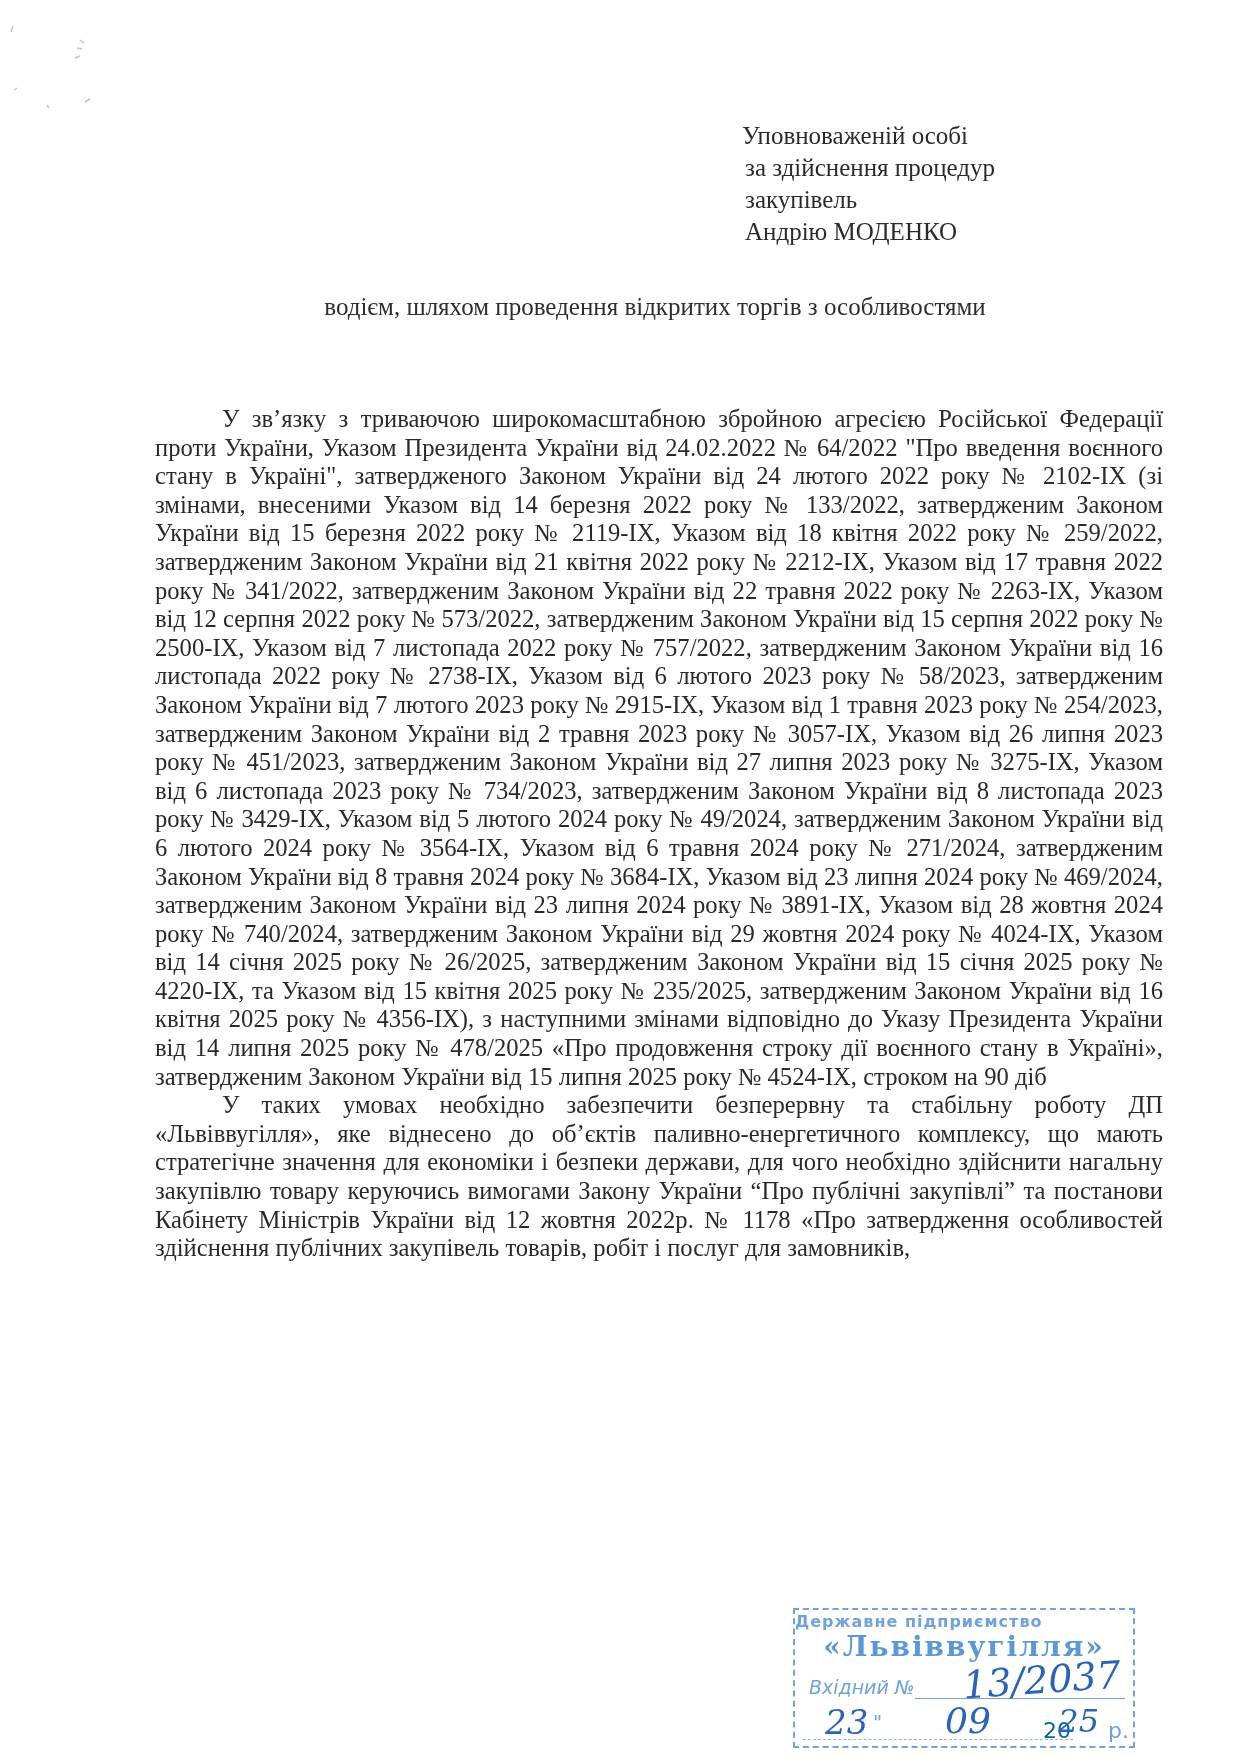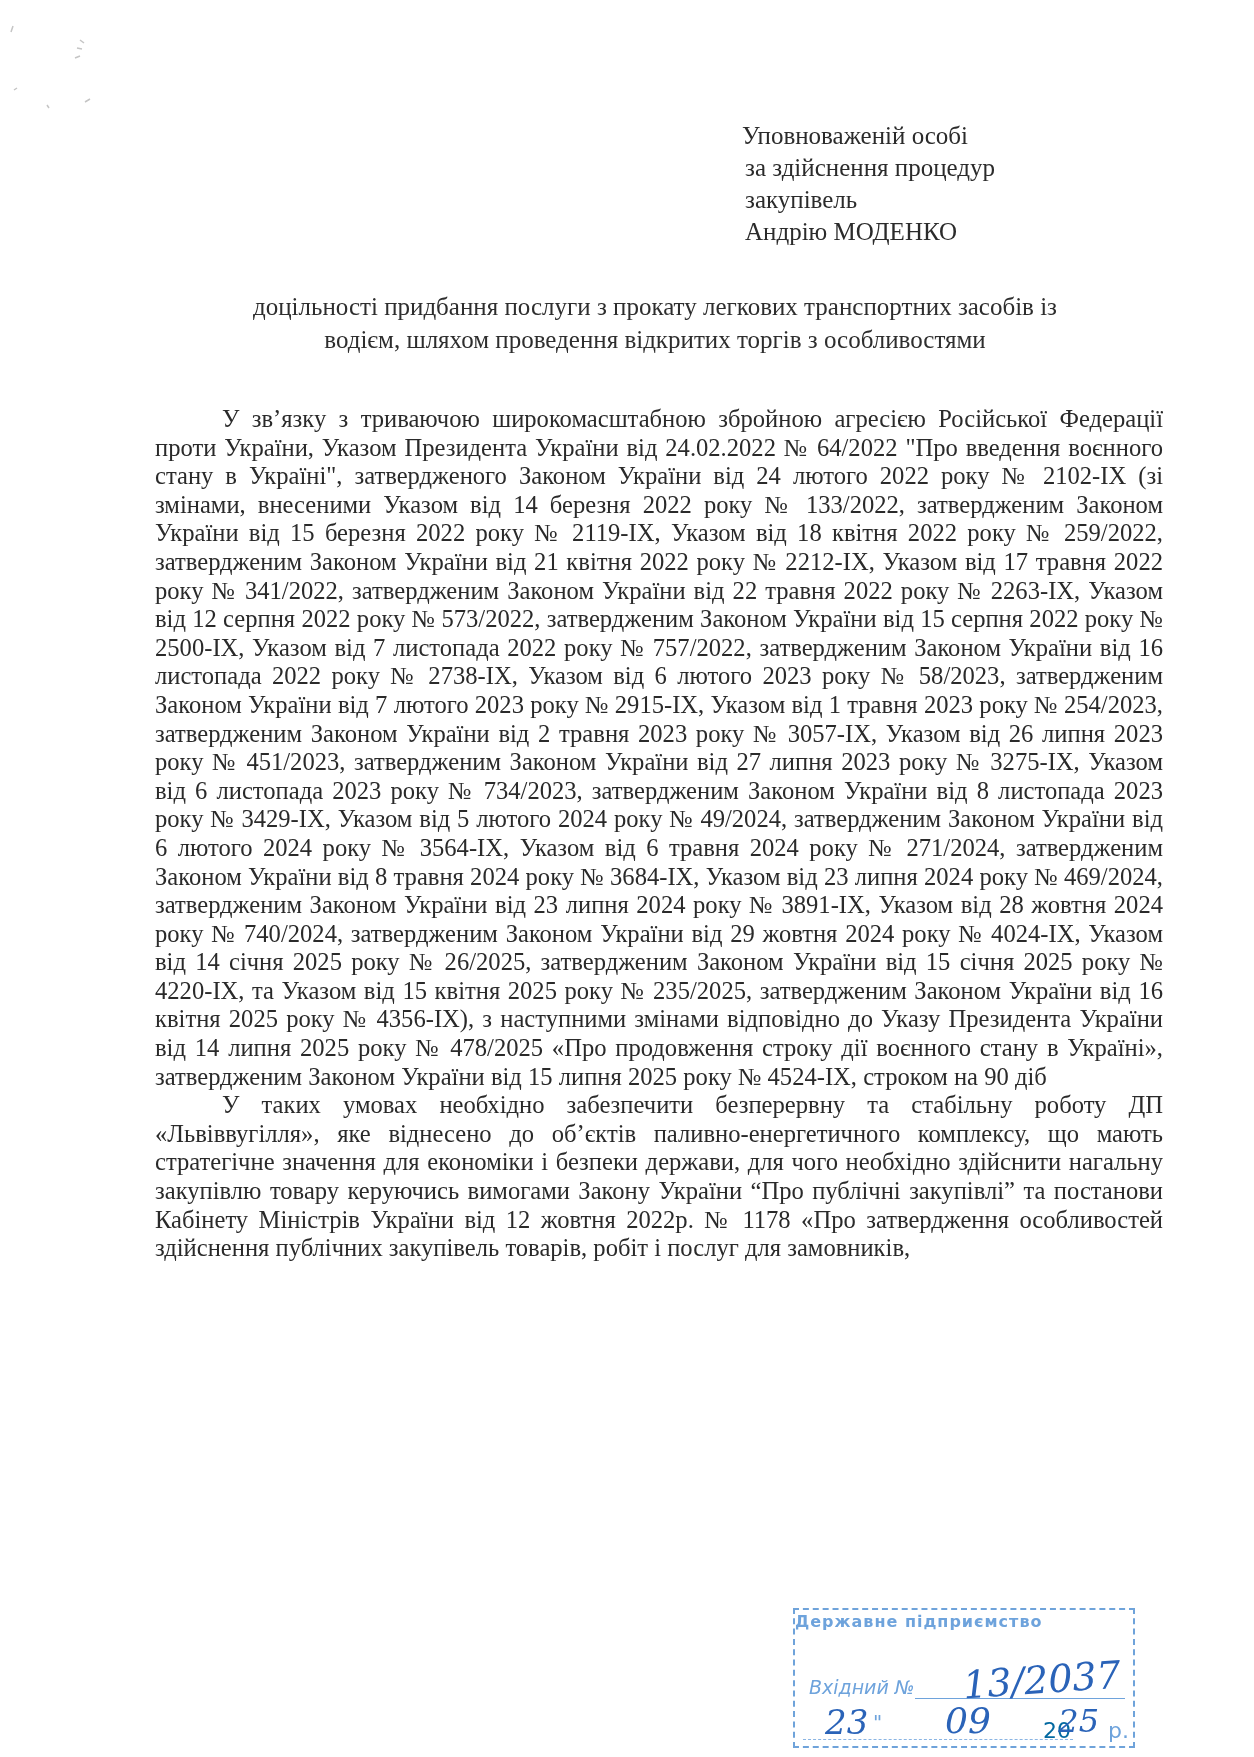--- a/index.html
+++ b/index.html
@@ -49,31 +49,31 @@
 </svg>
 
 <div class="addressee">
   <div class="l1">Уповноваженій особі</div>
   <div class="l2">за здійснення процедур</div>
   <div class="l3">закупівель</div>
   <div class="l4">Андрію МОДЕНКО</div>
 </div>
 
 <div class="title-block">
-  <div>доцільності  придбання послуги з  прокату легкових транспортних засобів із</div>
   <div>водієм, шляхом проведення відкритих торгів з особливостями</div>
 </div>
 
 <div class="body-text">
   <p>У зв’язку з триваючою широкомасштабною збройною агресією Російської Федерації проти України, Указом Президента України від 24.02.2022 № 64/2022 "Про введення воєнного стану в Україні", затвердженого Законом України від 24 лютого 2022 року № 2102-IX (зі змінами, внесеними Указом від 14 березня 2022 року № 133/2022, затвердженим Законом України від 15 березня 2022 року № 2119-IX, Указом від 18 квітня 2022 року № 259/2022, затвердженим Законом України від 21 квітня 2022 року № 2212-IX, Указом від 17 травня 2022 року № 341/2022, затвердженим Законом України від 22 травня 2022 року № 2263-IX, Указом від 12 серпня 2022 року № 573/2022, затвердженим Законом України від 15 серпня 2022 року № 2500-IX, Указом від 7 листопада 2022 року № 757/2022, затвердженим Законом України від 16 листопада 2022 року № 2738-IX, Указом від 6 лютого 2023 року № 58/2023, затвердженим Законом України від 7 лютого 2023 року № 2915-IX, Указом від 1 травня 2023 року № 254/2023, затвердженим Законом України від 2 травня 2023 року № 3057-IX, Указом від 26 липня 2023 року № 451/2023, затвердженим Законом України від 27 липня 2023 року № 3275-IX, Указом від 6 листопада 2023 року № 734/2023, затвердженим Законом України від 8 листопада 2023 року № 3429-IX, Указом від 5 лютого 2024 року № 49/2024, затвердженим Законом України від 6 лютого 2024 року № 3564-IX, Указом від 6 травня 2024 року № 271/2024, затвердженим Законом України від 8 травня 2024 року № 3684-IX, Указом від 23 липня 2024 року № 469/2024, затвердженим Законом України від 23 липня 2024 року № 3891-IX, Указом від 28 жовтня 2024 року № 740/2024, затвердженим Законом України від 29 жовтня 2024 року № 4024-IX, Указом від 14 січня 2025 року № 26/2025, затвердженим Законом України від 15 січня 2025 року № 4220-IX, та Указом від 15 квітня 2025 року № 235/2025, затвердженим Законом України від 16 квітня 2025 року № 4356-IX), з наступними змінами відповідно до Указу Президента України від 14 липня 2025 року № 478/2025 «Про продовження строку дії воєнного стану в Україні», затвердженим Законом України від 15 липня 2025 року № 4524-IX, строком на 90 діб</p>
   <p>У таких умовах необхідно забезпечити безперервну та стабільну роботу ДП «Львіввугілля», яке віднесено до об’єктів паливно-енергетичного комплексу, що мають стратегічне значення для економіки і безпеки держави, для чого необхідно здійснити нагальну закупівлю товару керуючись вимогами Закону України “Про публічні закупівлі” та постанови Кабінету Міністрів України від 12 жовтня 2022р. № 1178 «Про затвердження особливостей здійснення публічних закупівель товарів, робіт і послуг для замовників,</p>
 </div>
 
 <div class="stamp">
   <div class="org">Державне підприємство</div>
+  <div class="name">«Львіввугілля»</div>
   <div class="in-label">Вхідний №</div>
   <div class="in-line"></div>
   <div class="in-num">13/2037</div>
   <div class="day">23</div>
   <div class="quote-close">"</div>
   <div class="month">09</div>
   <div class="date-line"></div>
   <div class="year" style="right:62px;"><span>20</span></div>
   <div class="year-hand">25</div>
   <div class="yr-suffix">р.</div>

